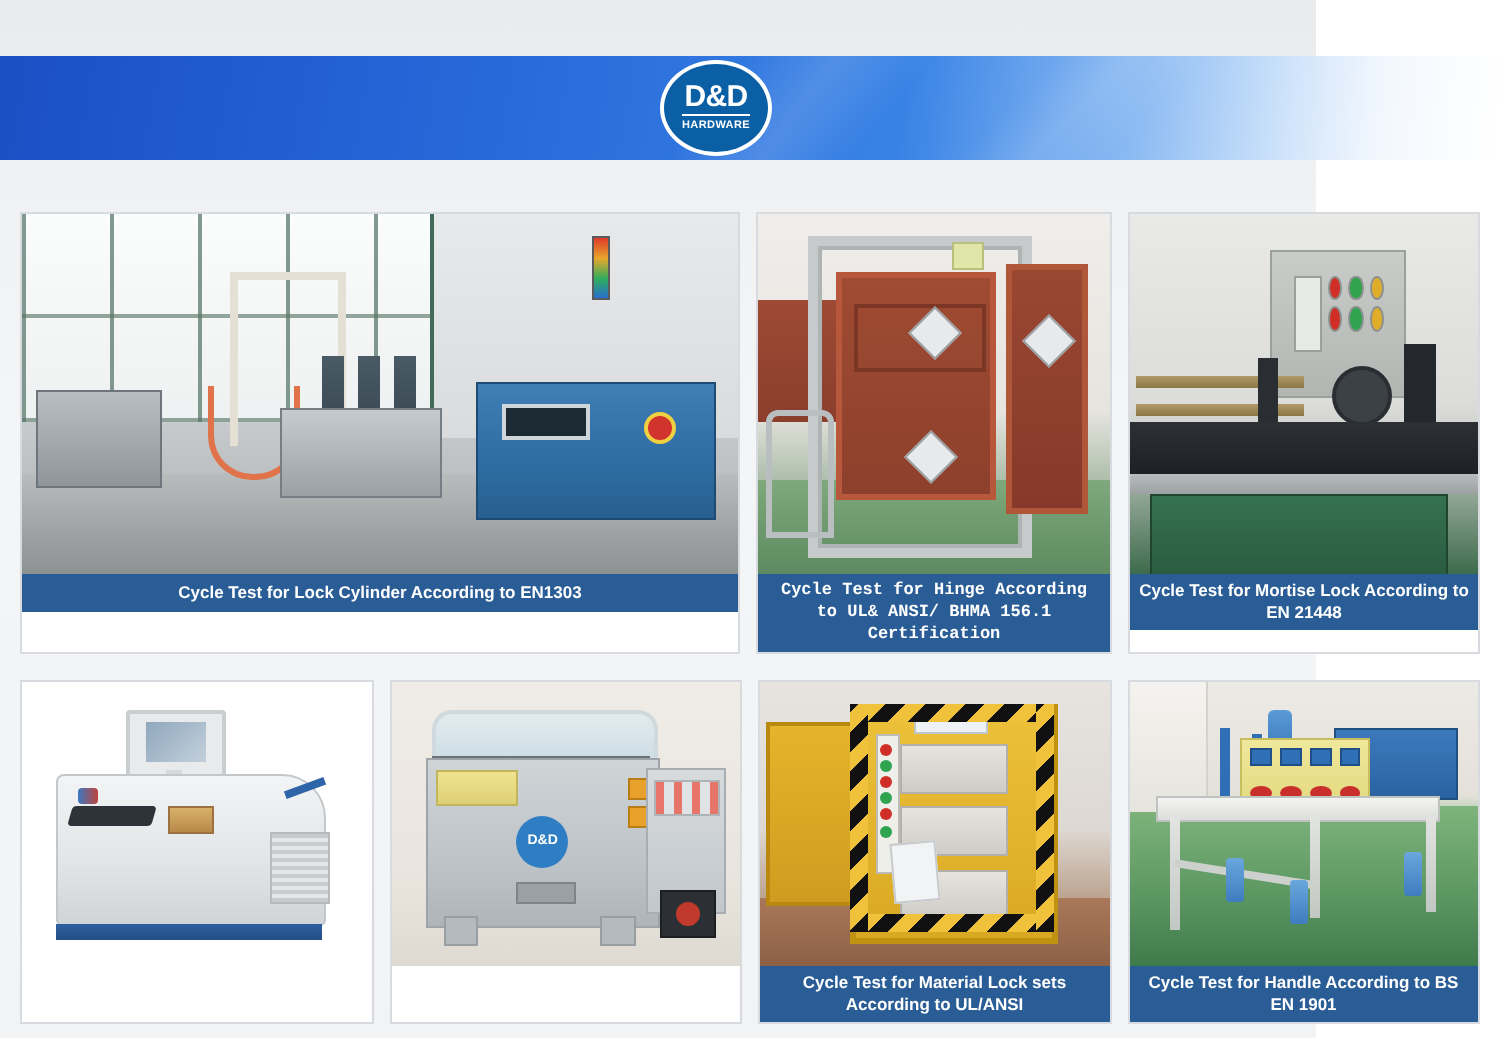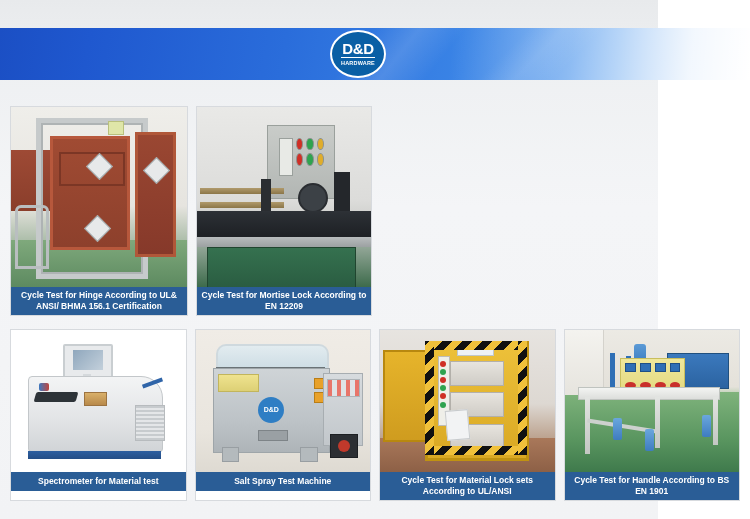--- a/index.html
+++ b/index.html
@@ -134,21 +134,21 @@
     font-weight: bold;
     text-align: center;
     line-height: 11px;
     padding: 4px 4px;
     box-sizing: border-box;
   }
   .cap-2line { padding: 3px 4px; }
 
   
   .c1 { width: 360px; }
-  .c2 { width: 178px; }
+  .c2 { width: 178px; font-family: Liberation Mono, monospace; }
   .c3 { width: 176px; }
   .c1 .photo { height: 180px; }
   .c2 .photo { height: 180px; }
   .c3 .photo { height: 180px; }
 
   
   .d1 { width: 178px; }
   .d2 { width: 178px; }
   .d3 { width: 178px; }
   .d4 { width: 178px; }
@@ -575,20 +575,39 @@
         <span class="logo-main">D&amp;D</span>
         <span class="logo-sub">HARDWARE</span>
       </div>
     </div>
   </div>
 
   <div class="grid">
 
     <div class="row row-1">
 
+      <div class="card c1">
+        <div class="photo">
+          <div class="scene s1">
+            <div class="glassgrid"></div>
+            <div class="wall-right"></div>
+            <div class="floor"></div>
+            <div class="frame"></div>
+            <div class="tower"></div>
+            <div class="pipe"></div>
+            <div class="col1"></div>
+            <div class="col2"></div>
+            <div class="col3"></div>
+            <div class="mach-left"></div>
+            <div class="mach-mid"></div>
+            <div class="mach-blue"></div>
+          </div>
+        </div>
+        <div class="caption">Cycle Test for Lock Cylinder According to EN1303</div>
+      </div>
 
       <div class="card c2">
         <div class="photo">
           <div class="scene s2">
             <div class="bg-red"></div>
             <div class="gfloor"></div>
             <div class="cage"></div>
             <div class="door"></div>
             <div class="door2"></div>
             <div class="tag1"></div>
@@ -617,21 +636,21 @@
             <div class="rail1"></div>
             <div class="rail2"></div>
             <div class="clampA"></div>
             <div class="wheel"></div>
             <div class="blackbox"></div>
             <div class="bench"></div>
             <div class="bench-legs"></div>
             <div class="cabinet"></div>
           </div>
         </div>
-        <div class="caption cap-2line">Cycle Test for Mortise Lock According to EN 12209</div>
+        <div class="caption cap-2line">Cycle Test for Mortise Lock According to EN 21448</div>
       </div>
 
     </div>
 
     <div class="row row-2">
 
       <div class="card d1">
         <div class="photo">
           <div class="scene s4">
             <div class="monitor"></div>
@@ -639,41 +658,39 @@
             <div class="topdeck"></div>
             <div class="body"></div>
             <div class="keyboard"></div>
             <div class="sample"></div>
             <div class="vent"></div>
             <div class="blueline"></div>
             <div class="logo-dot"></div>
             <div class="base"></div>
           </div>
         </div>
-        <div class="caption">Spectrometer for Material test</div>
       </div>
 
       <div class="card d2">
         <div class="photo">
           <div class="scene s5">
             <div class="lid"></div>
             <div class="deck"></div>
             <div class="cabinet"></div>
             <div class="label"></div>
             <div class="ddbadge">D&amp;D</div>
             <div class="clamp1"></div>
             <div class="clamp2"></div>
             <div class="drawer"></div>
             <div class="ctrl"></div>
             <div class="dial"></div>
             <div class="legL"></div>
             <div class="legR"></div>
           </div>
         </div>
-        <div class="caption">Salt Spray Test Machine</div>
       </div>
 
       <div class="card d3">
         <div class="photo">
           <div class="scene s6">
             <div class="floor"></div>
             <div class="rackback"></div>
             <div class="rackmain"></div>
             <div class="door1"></div>
             <div class="door2"></div>

